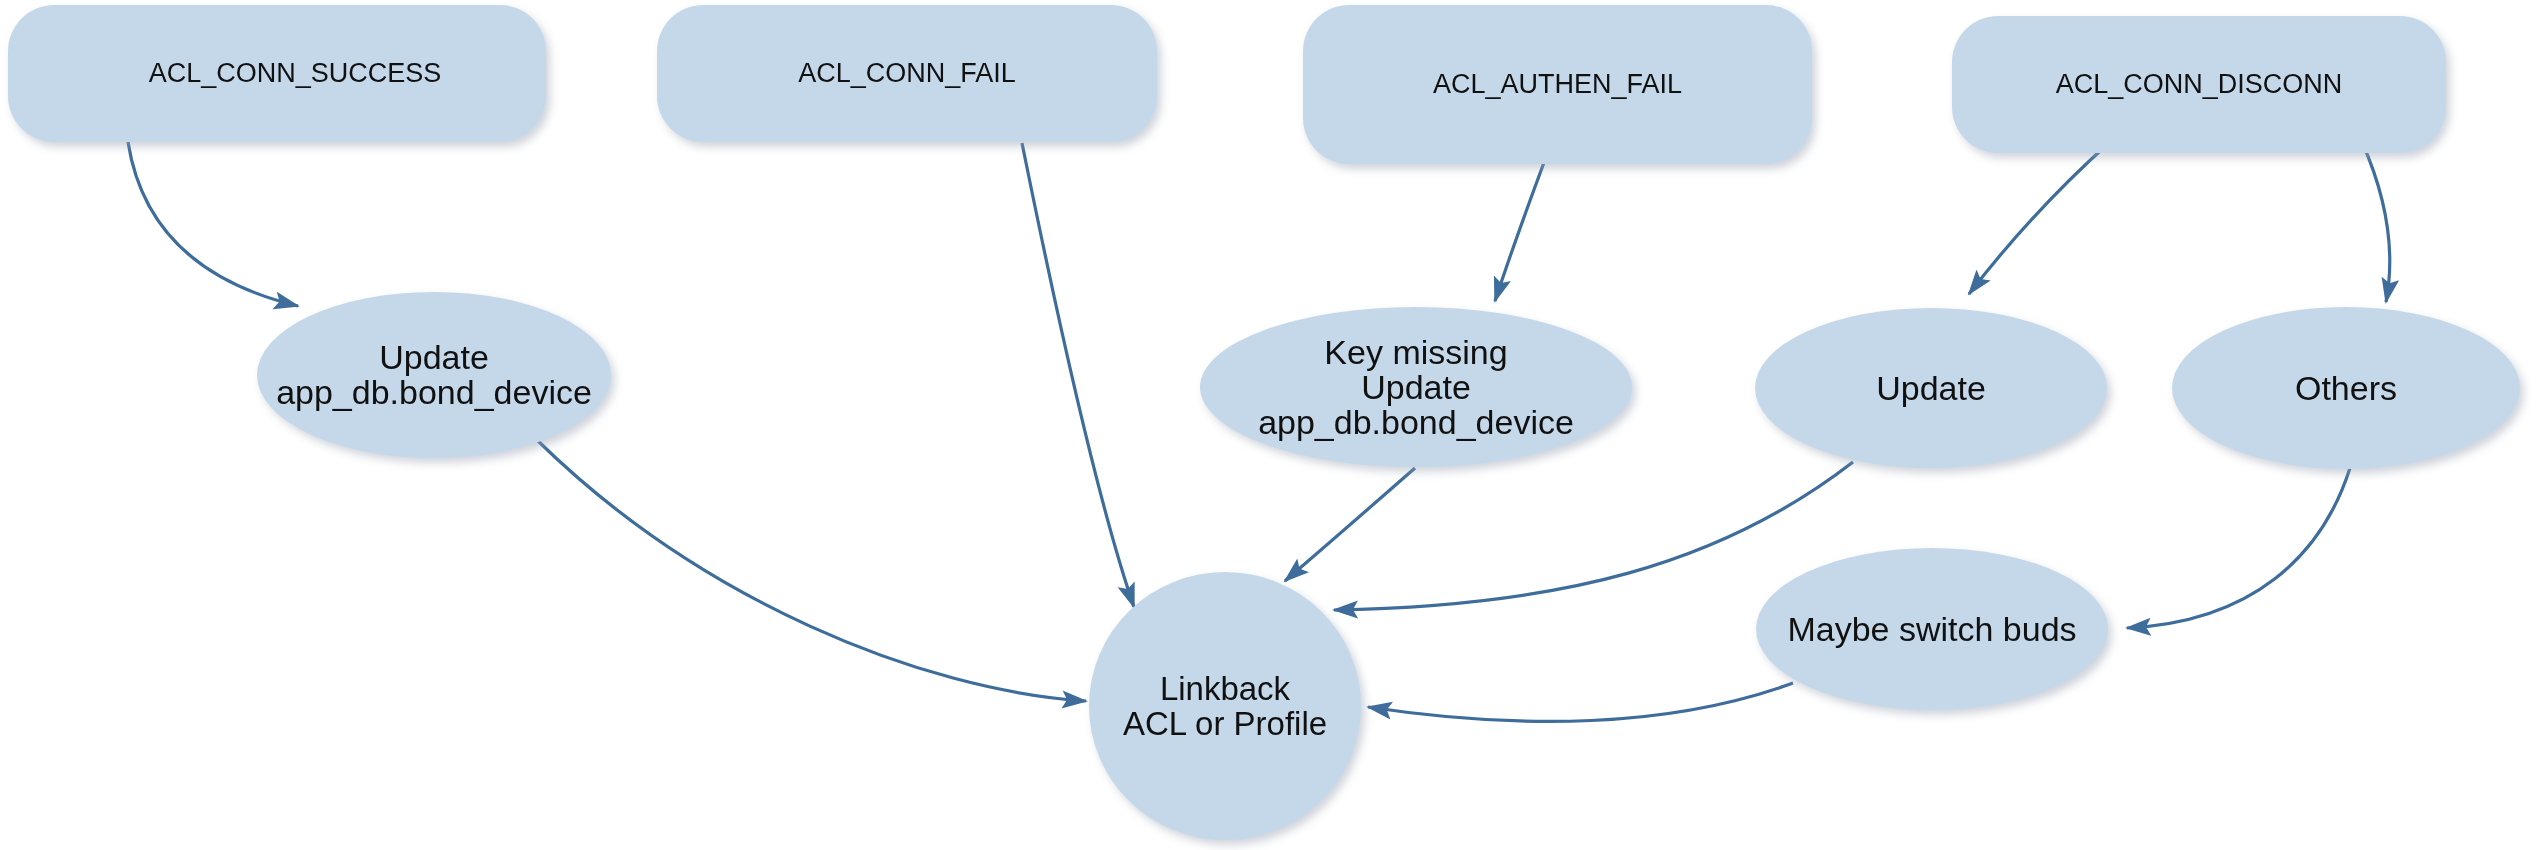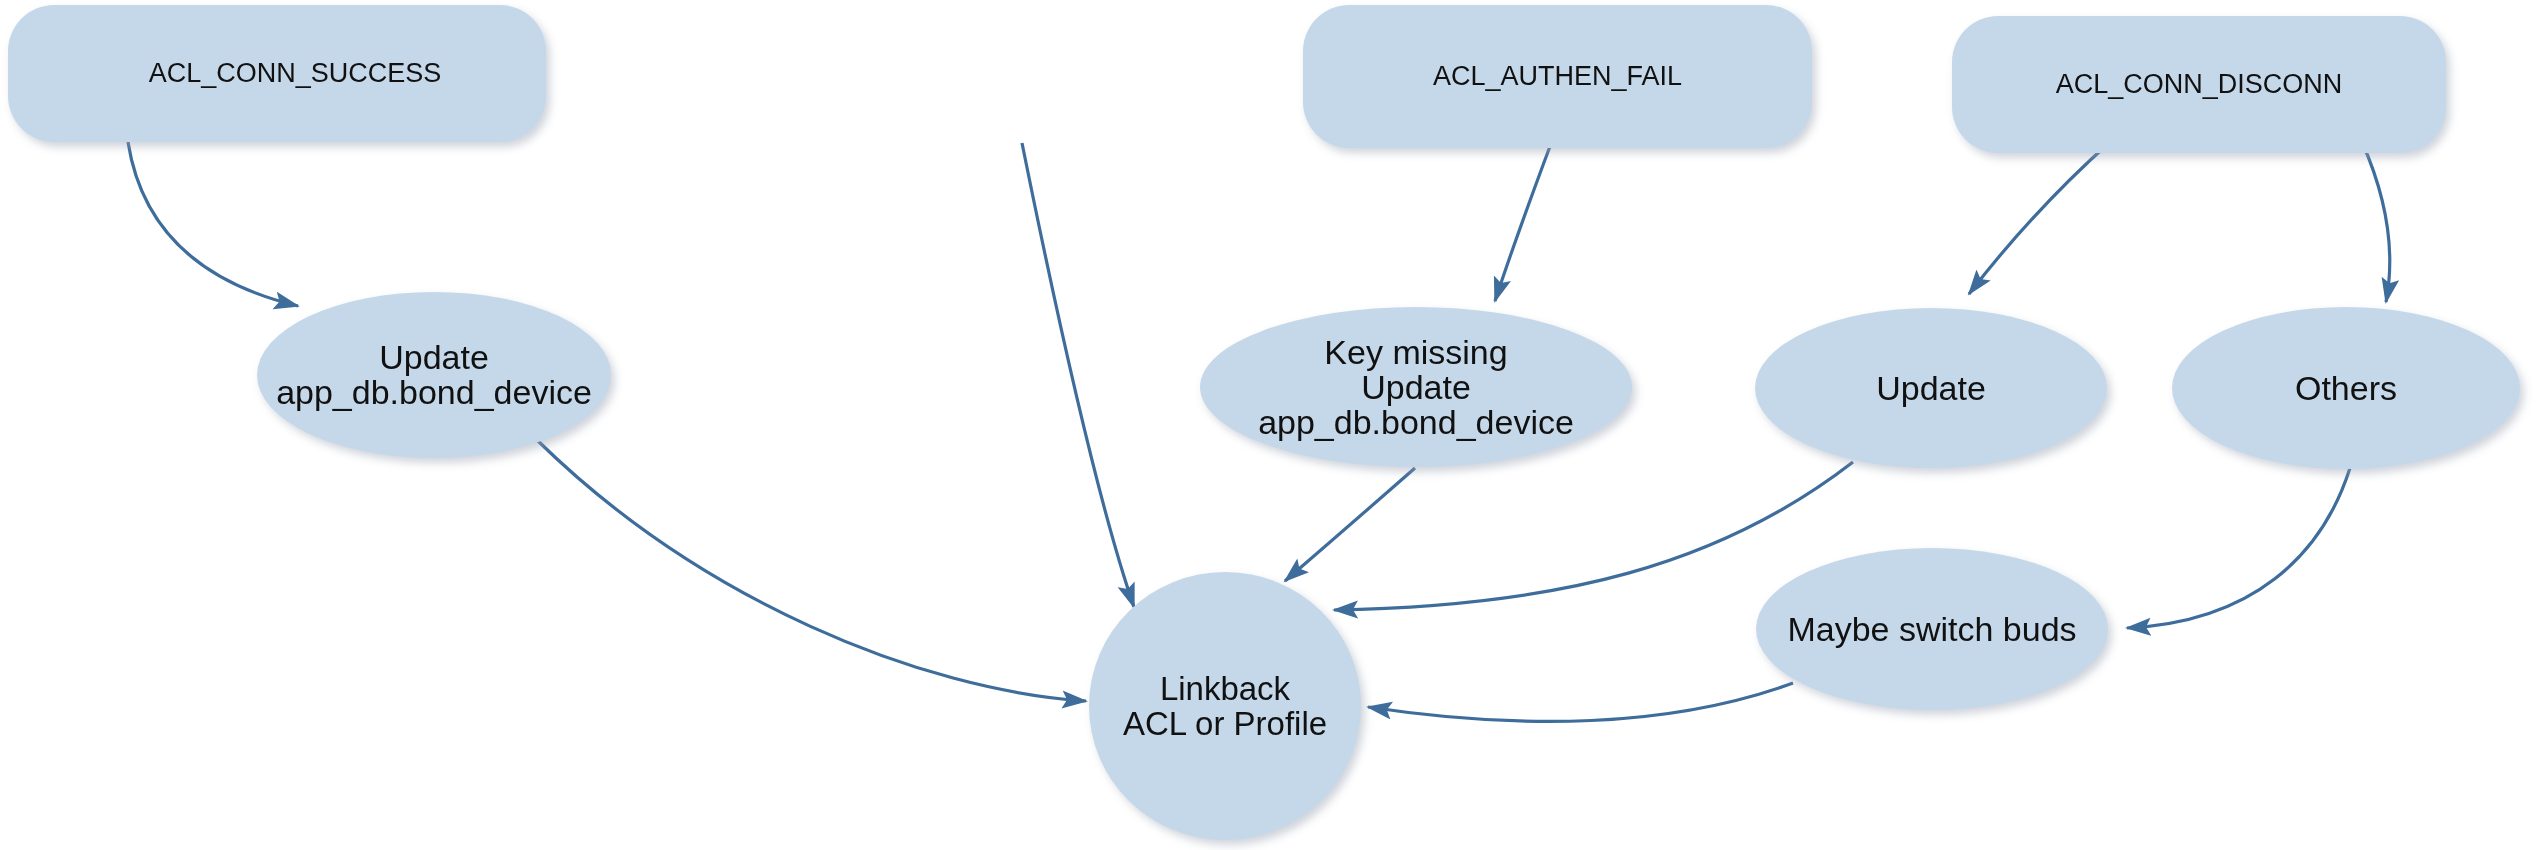--- a/index.html
+++ b/index.html
@@ -23,21 +23,21 @@
     white-space:pre-line;
     line-height:35px;
   }
   .rounded-box{border-radius:46px;font-size:27px;}
   .ellipse{border-radius:50%;font-size:34px;}
   .circle{border-radius:50%;font-size:33px;}
 
   
   #n-success {left:8px;   top:5px;   width:502px; height:137px;padding-left:36px;}
   #n-fail    {left:657px; top:5px;   width:500px; height:137px;}
-  #n-authen  {left:1303px;top:5px;   width:509px; height:143px;}
+  #n-authen  {left:1303px;top:5px;   width:509px; height:159px;}
   #n-disconn {left:1952px;top:16px;   width:494px; height:137px;}
   #n-update  {left:257px; top:292px; width:354px; height:166px;}
   #n-keymiss {left:1200px;top:307px; width:432px; height:160px;}
   #n-timeout {left:1755px;top:308px; width:352px; height:160px;}
   #n-others  {left:2172px;top:307px; width:348px; height:162px;}
   #n-switch  {left:1756px;top:548px; width:352px; height:162px;text-align:right;}
   #n-linkback{left:1089px;top:572px; width:272px; height:268px;}
 
   .edge{fill:none;stroke:#3e6d9c;stroke-width:3.2px;}
 </style>
@@ -61,20 +61,23 @@
     <path class="edge" d="M 2362 142 Q 2400 228 2386 302" marker-end="url(#arrowhead)"></path>
     <path class="edge" d="M 1853 462 C 1720 565 1560 606 1334 610" marker-end="url(#arrowhead)"></path>
     <path class="edge" d="M 2350 468 C 2322 556 2252 622 2127 628" marker-end="url(#arrowhead)"></path>
     <path class="edge" d="M 1793 683 C 1670 728 1520 730 1368 707" marker-end="url(#arrowhead)"></path>
   </svg>
 
   <div id="n-success" class="node rounded-box">
     <span class="lbl">ACL_CONN_SUCCESS</span>
   </div>
 
+  <div id="n-fail" class="node rounded-box">
+    <span class="lbl">ACL_CONN_FAIL</span>
+  </div>
 
   <div id="n-authen" class="node rounded-box">
     <span class="lbl">ACL_AUTHEN_FAIL</span>
   </div>
 
   <div id="n-disconn" class="node rounded-box">
     <span class="lbl">ACL_CONN_DISCONN</span>
   </div>
 
   <div id="n-update" class="node ellipse">

